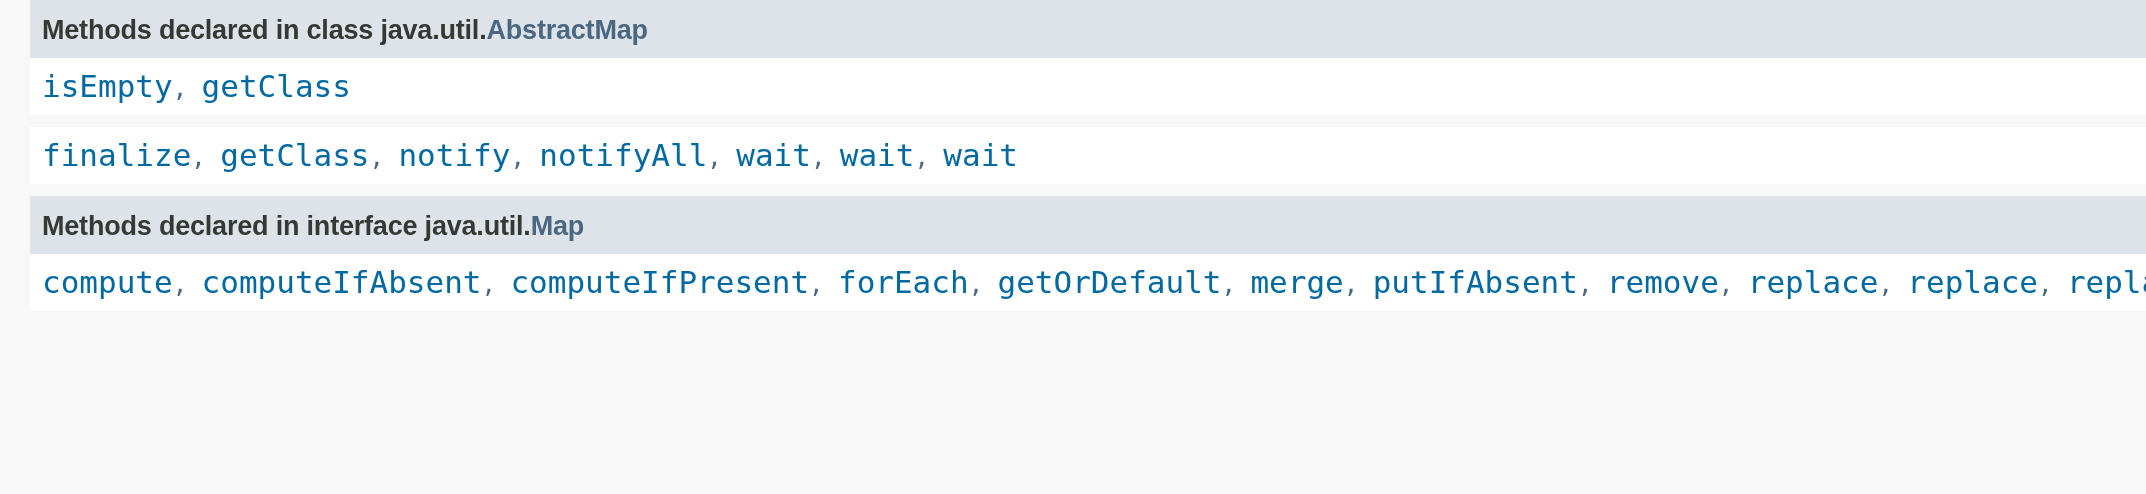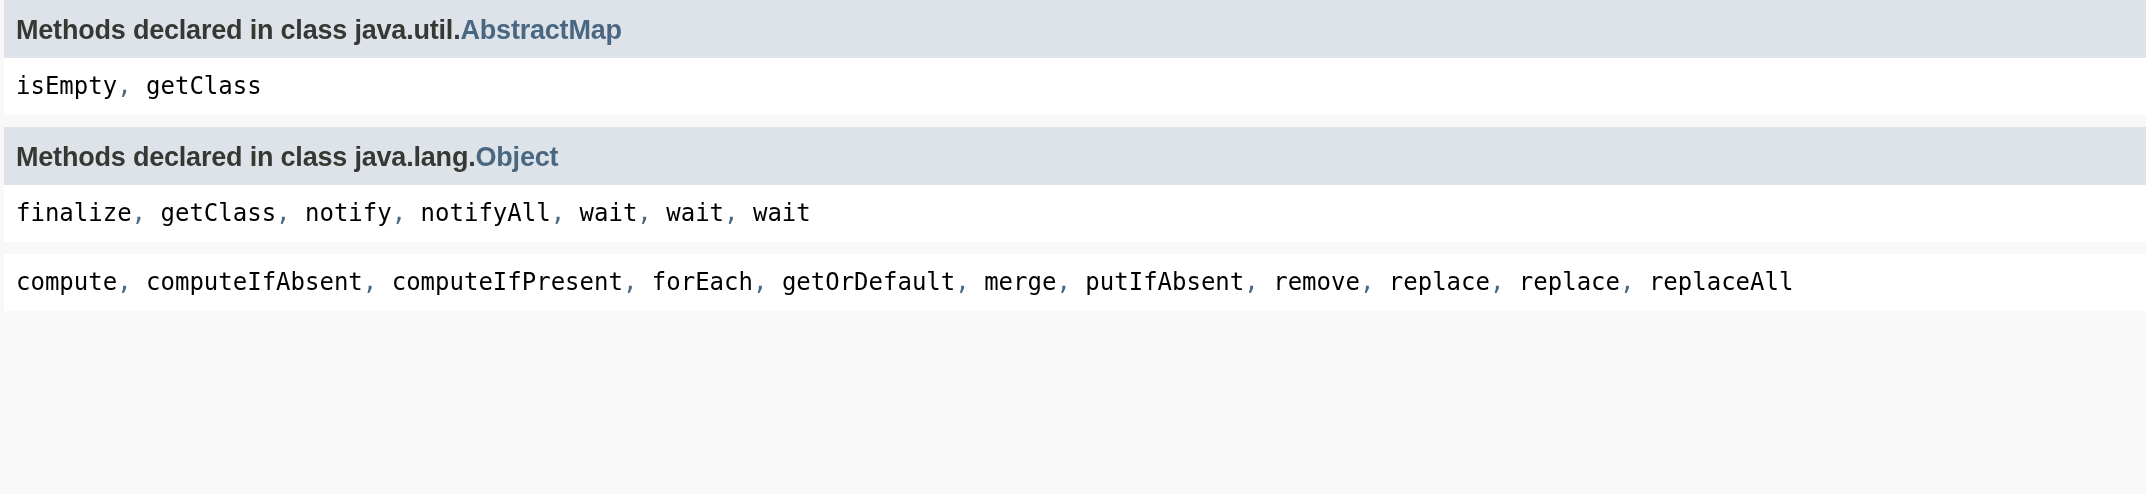--- a/index.html
+++ b/index.html
@@ -14,21 +14,21 @@
     font-family: "Liberation Sans", sans-serif;
     overflow: hidden;
   }
 
   #page {
     position: relative;
     width: 2146px;
     height: 494px;
     background: #f8f8f8;
     box-sizing: border-box;
-    padding-left: 4px;
+    padding-left: 30px;
   }
 
   .inherit-section {
     width: 100%;
     background: #ffffff;
     margin-bottom: 12px;
   }
   .inherit-section:last-child {
     margin-bottom: 0;
   }
@@ -67,22 +67,22 @@
     background: #ffffff;
     height: 57px;
     line-height: 57px;
     padding: 0 0 0 12px;
     box-sizing: border-box;
     white-space: nowrap;
     overflow: hidden;
   }
   .method-link {
     font-family: "DejaVu Sans Mono", monospace;
-    font-size: 24px;
-    color: #000000;
+    font-size: 31px;
+    color: #0369a1;
     text-decoration: none;
     cursor: pointer;
   }
   .method-sep {
     font-family: "DejaVu Sans Mono", monospace;
     font-size: 24px;
     color: #4a6782;
   }
 </style>
 </head>
@@ -91,23 +91,23 @@
 <div id="page">
 
   <div class="inherit-section">
     <div class="inherit-header">
       <span class="inherit-header-text">Methods declared in class java.util.</span><a class="inherit-header-link">AbstractMap</a>
     </div>
     <div class="inherit-body"><a class="method-link">isEmpty</a><span class="method-sep">, </span><a class="method-link">getClass</a></div>
   </div>
 
   <div class="inherit-section">
-    <div class="inherit-header">
-      <span class="inherit-header-text">Methods declared in class java.lang.</span><a class="inherit-header-link">Object</a>
-    </div>
     <div class="inherit-body"><a class="method-link">finalize</a><span class="method-sep">, </span><a class="method-link">getClass</a><span class="method-sep">, </span><a class="method-link">notify</a><span class="method-sep">, </span><a class="method-link">notifyAll</a><span class="method-sep">, </span><a class="method-link">wait</a><span class="method-sep">, </span><a class="method-link">wait</a><span class="method-sep">, </span><a class="method-link">wait</a></div>
   </div>
 
   <div class="inherit-section">
+    <div class="inherit-header">
+      <span class="inherit-header-text">Methods declared in interface java.util.</span><a class="inherit-header-link">Map</a>
+    </div>
     <div class="inherit-body"><a class="method-link">compute</a><span class="method-sep">, </span><a class="method-link">computeIfAbsent</a><span class="method-sep">, </span><a class="method-link">computeIfPresent</a><span class="method-sep">, </span><a class="method-link">forEach</a><span class="method-sep">, </span><a class="method-link">getOrDefault</a><span class="method-sep">, </span><a class="method-link">merge</a><span class="method-sep">, </span><a class="method-link">putIfAbsent</a><span class="method-sep">, </span><a class="method-link">remove</a><span class="method-sep">, </span><a class="method-link">replace</a><span class="method-sep">, </span><a class="method-link">replace</a><span class="method-sep">, </span><a class="method-link">replaceAll</a></div>
   </div>
 
 </div>
 
 </body></html>

